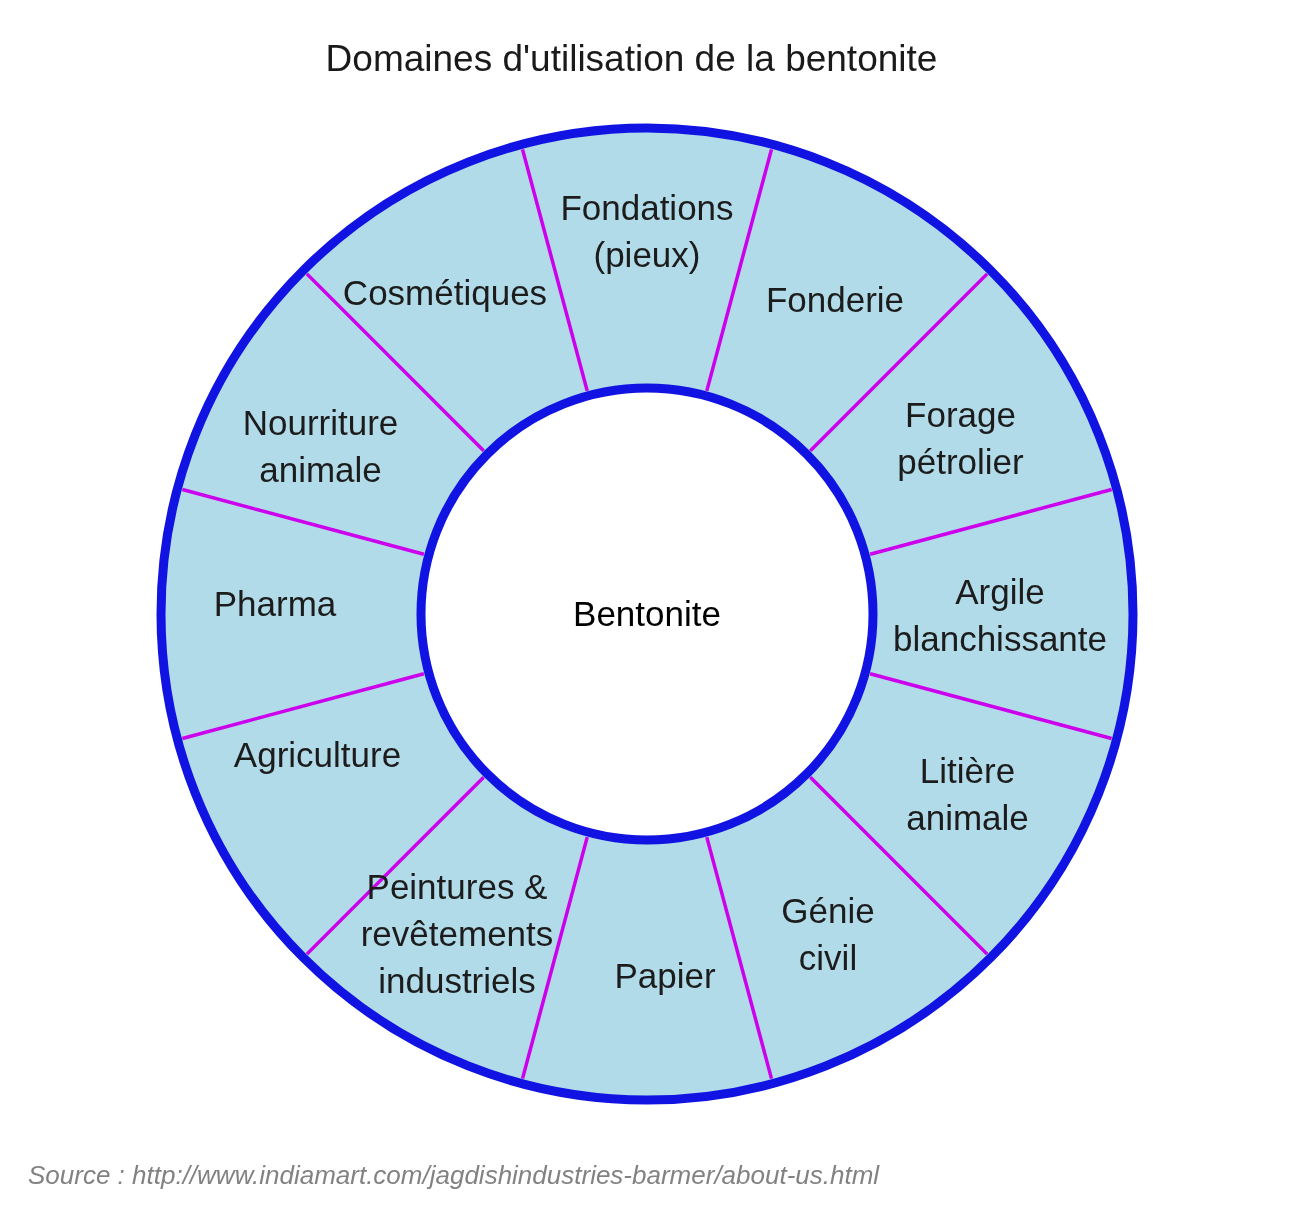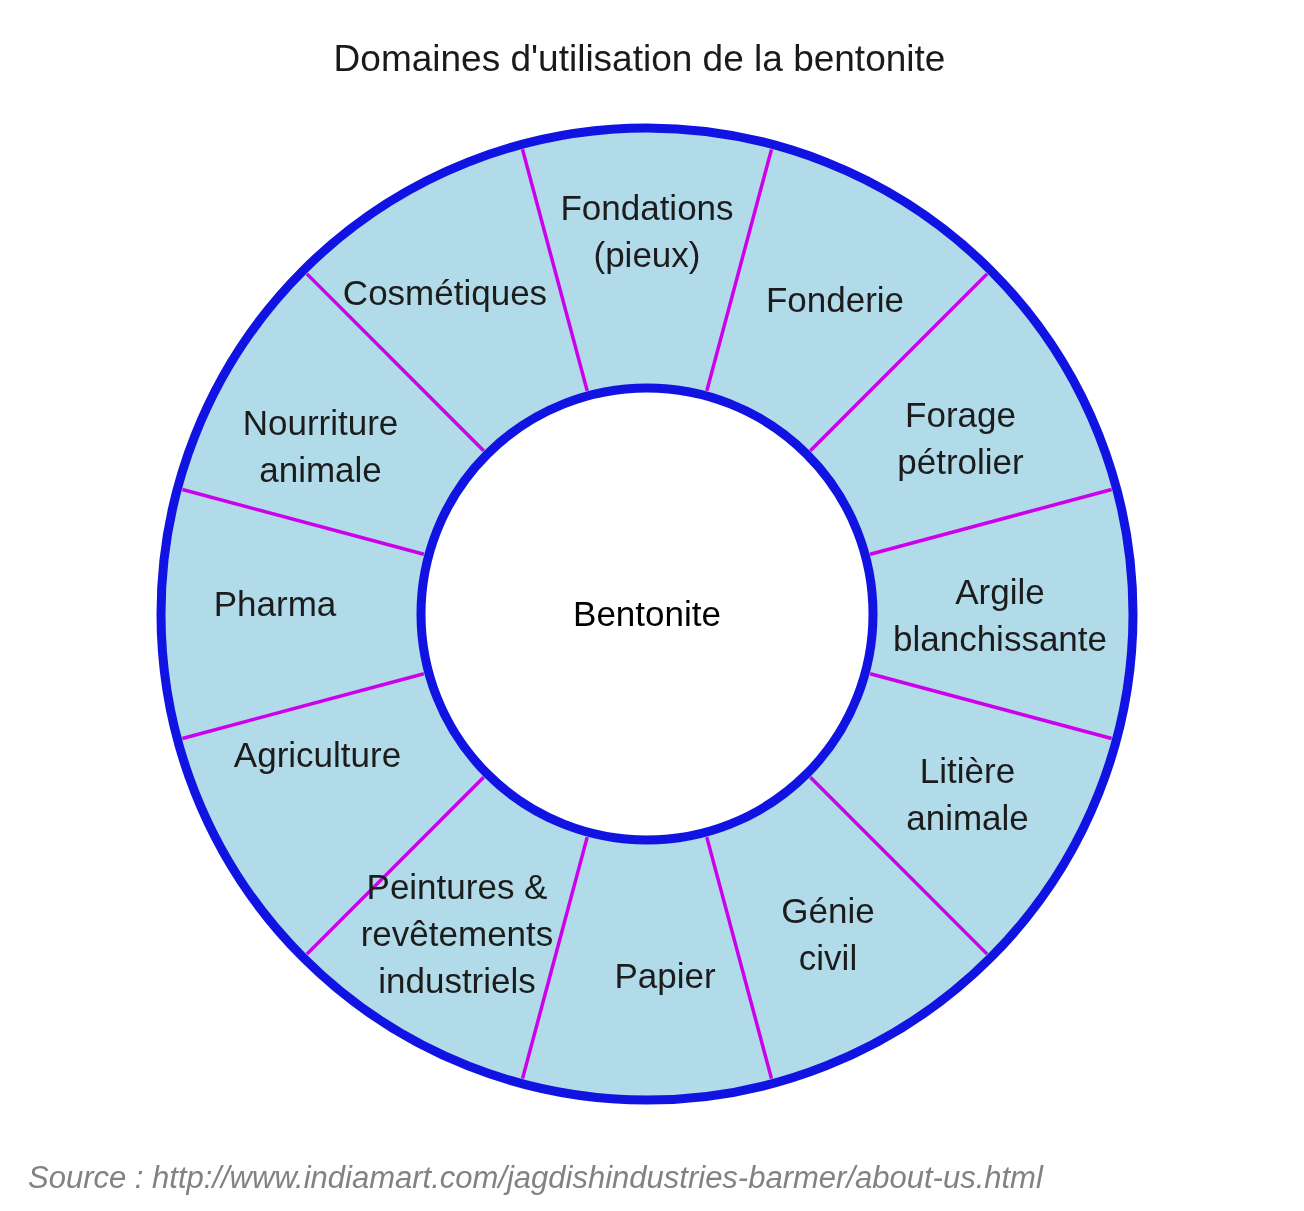--- a/index.html
+++ b/index.html
@@ -3,21 +3,20 @@
 <meta charset="utf-8">
 <style>
   html, body { margin: 0; padding: 0; background: #ffffff; }
   .page {
     position: relative;
     width: 1263px;
     height: 1211px;
     background: #ffffff;
     overflow: hidden;
     font-family: "Liberation Sans", sans-serif;
-    padding-left: 16px;
   }
   .chart-title {
     position: absolute;
     top: 38px;
     left: 0;
     width: 100%;
     text-align: center;
     font-size: 37px;
     color: #1a1a1a;
     letter-spacing: 0px;
@@ -27,21 +26,21 @@
     top: 0;
     left: 0;
   }
   .donut-svg text {
     font-family: "Liberation Sans", sans-serif;
   }
   .source-line {
     position: absolute;
     top: 1160px;
     left: 28px;
-    font-size: 31px;
+    font-size: 26px;
     font-style: italic;
     color: #828282;
     white-space: nowrap;
   }
 </style>
 </head>
 <body>
 
 <div class="page">
   <div class="chart-title">Domaines d'utilisation de la bentonite</div>

